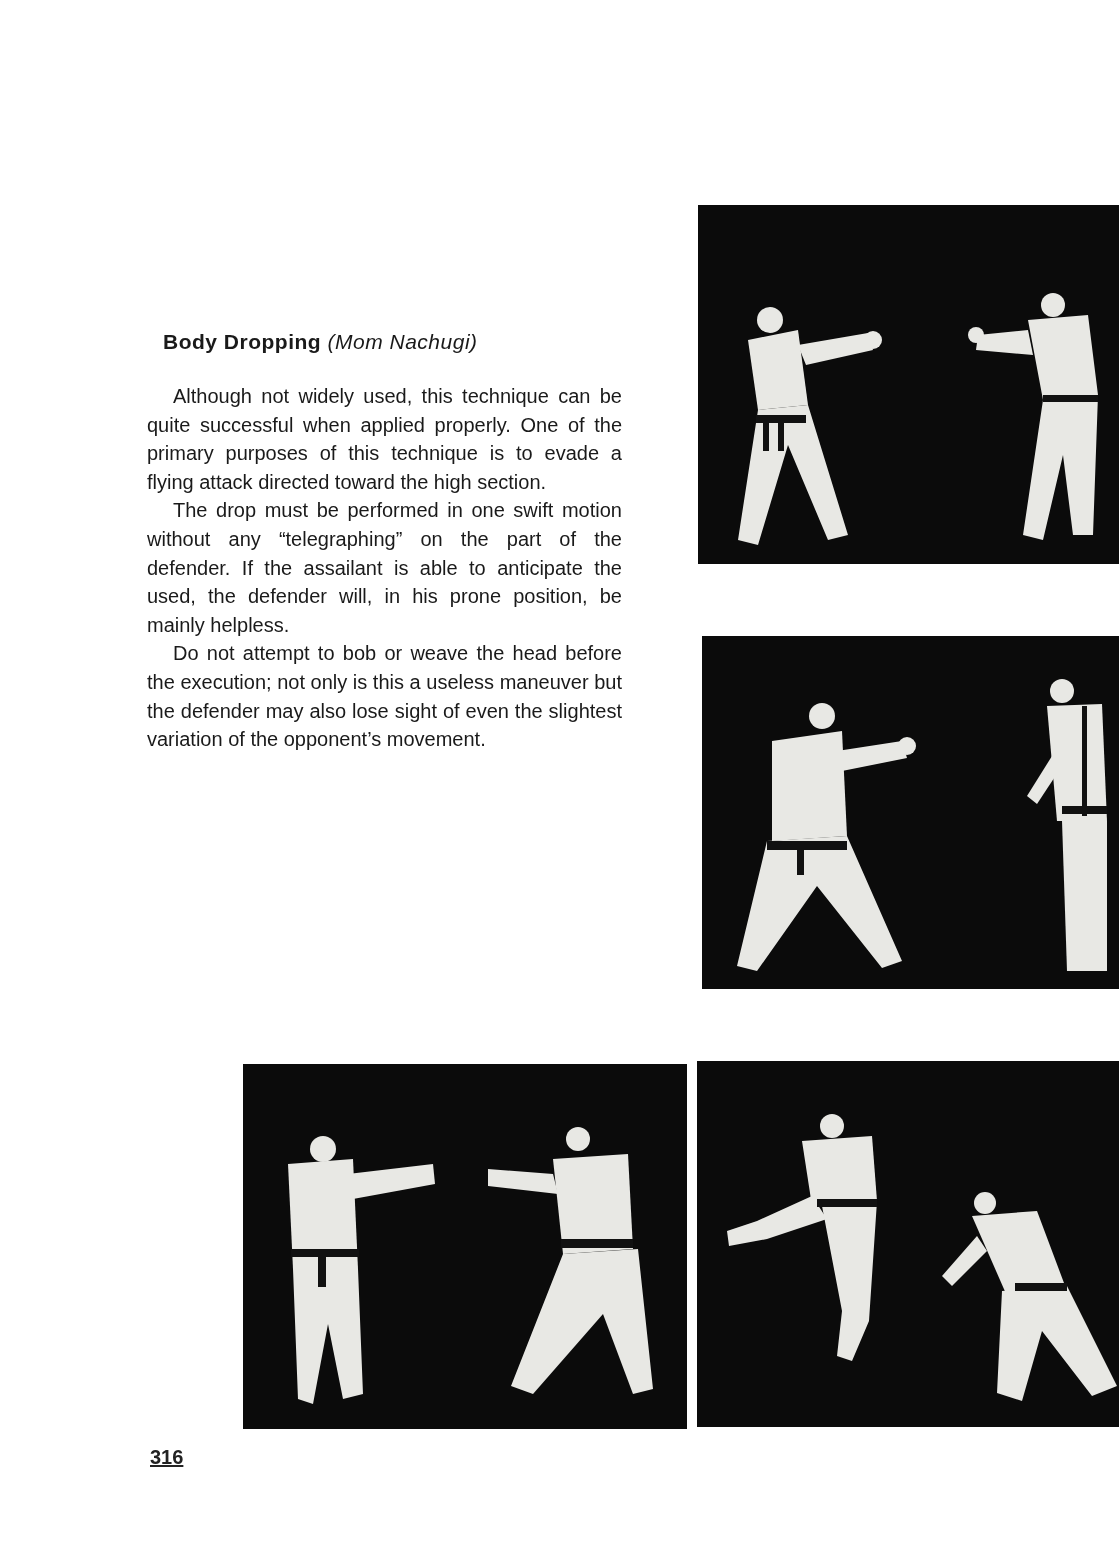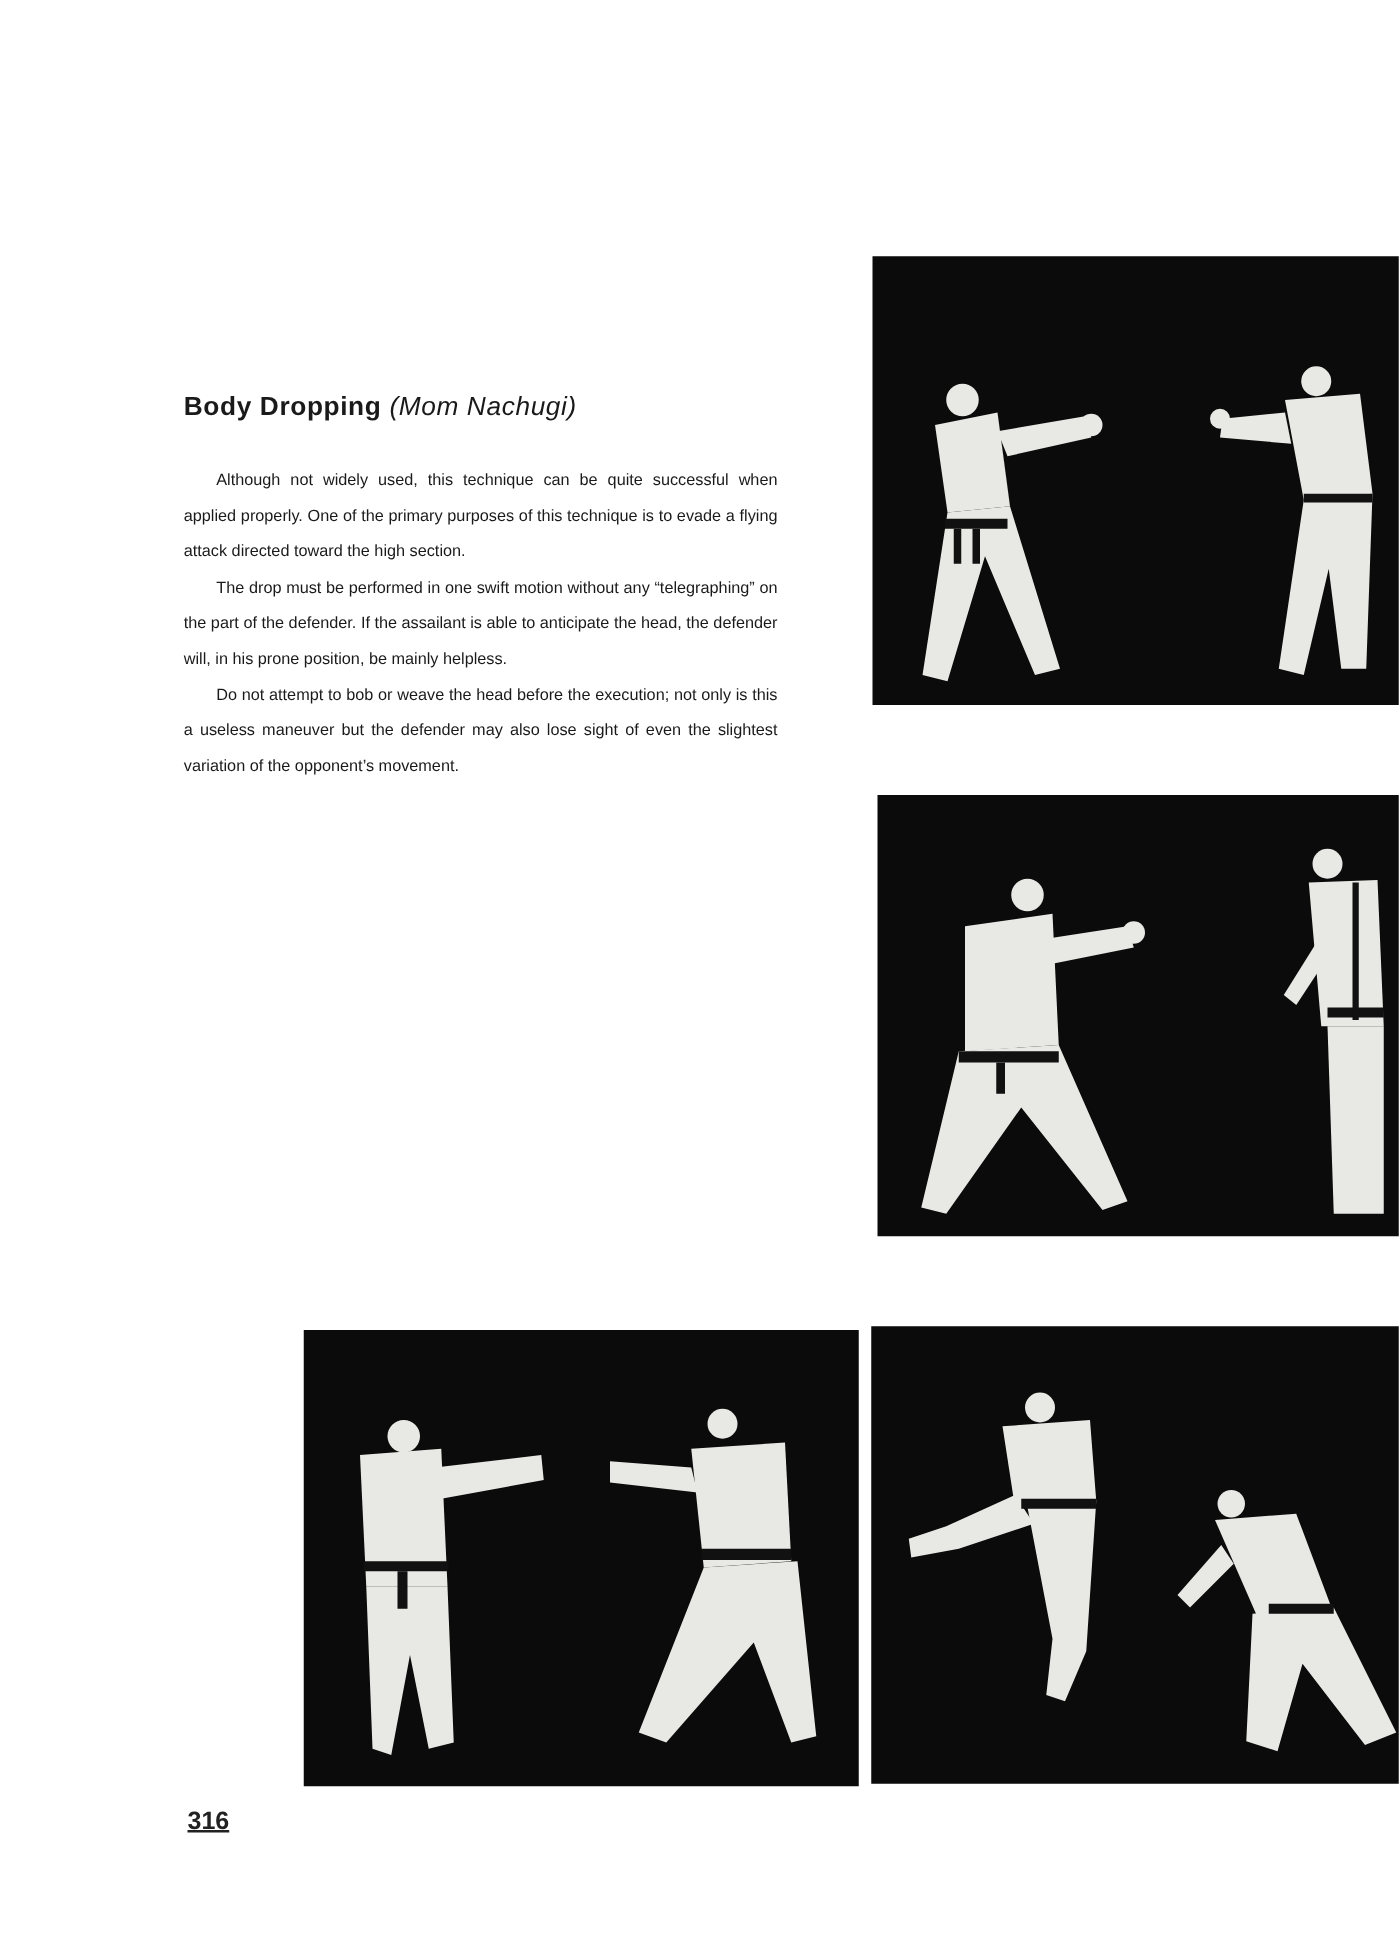--- a/index.html
+++ b/index.html
@@ -4,28 +4,28 @@
 <style>
   html, body { margin: 0; padding: 0; }
   body {
     width: 1119px; height: 1548px; position: relative; overflow: hidden;
     background: #ffffff;
     font-family: "Liberation Sans", "DejaVu Sans", sans-serif;
     color: #1a1a1a;
   }
   .heading {
     position: absolute; left: 147px; top: 314px;
-    font-size: 21px; letter-spacing: 0.5px; margin: 0;
+    font-size: 21px; letter-spacing: 0.5px; margin: 16px;
     font-weight: bold;
     text-align: right;
   }
   .heading .sub { font-weight: normal; font-style: italic; }
   .body-text {
-    position: absolute; left: 147px; top: 370px; width: 475px;
-    font-size: 13px; line-height: 28.6px; text-align: justify;
+    position: absolute; left: 147px; top: 382px; width: 475px;
+    font-size: 20px; line-height: 28.6px; text-align: justify;
   }
   .body-text p { margin: 0; text-indent: 26px; }
   .photo {
     position: absolute; background: #0b0b0b; overflow: hidden;
   }
   .photo svg { width: 100%; height: 100%; display: block; }
   #photo1 { left: 698px; top: 205px; width: 421px; height: 359px; }
   #photo2 { left: 702px; top: 636px; width: 417px; height: 353px; }
   #photo3 { left: 243px; top: 1064px; width: 444px; height: 365px; }
   #photo4 { left: 697px; top: 1061px; width: 422px; height: 366px; }
@@ -34,21 +34,21 @@
     font-size: 20px; font-weight: bold; color: #222; text-decoration: underline;
   }
 </style>
 </head>
 <body>
 
 <h2 class="heading"><span>Body Dropping</span> <span class="sub">(Mom Nachugi)</span></h2>
 
 <div class="body-text">
   <p>Although not widely used, this technique can be quite successful when applied properly. One of the primary purposes of this technique is to evade a flying attack directed toward the high section.</p>
-  <p>The drop must be performed in one swift motion without any “telegraphing” on the part of the defender. If the assailant is able to anticipate the head, the defender will, in his prone position, be mainly helpless.</p>
+  <p>The drop must be performed in one swift motion without any “telegraphing” on the part of the defender. If the assailant is able to anticipate the used, the defender will, in his prone position, be mainly helpless.</p>
   <p>Do not attempt to bob or weave the head before the execution; not only is this a useless maneuver but the defender may also lose sight of even the slightest variation of the opponent’s movement.</p>
 </div>
 
 <div class="photo" id="photo1">
   <svg viewBox="0 0 421 359">
     <g fill="#e8e8e4">
 
       <circle cx="72" cy="115" r="13"></circle>
       <path d="M50 135 L100 125 L110 200 L60 205 Z"></path>
       <path d="M100 140 L170 128 L175 145 L108 160 Z"></path>

